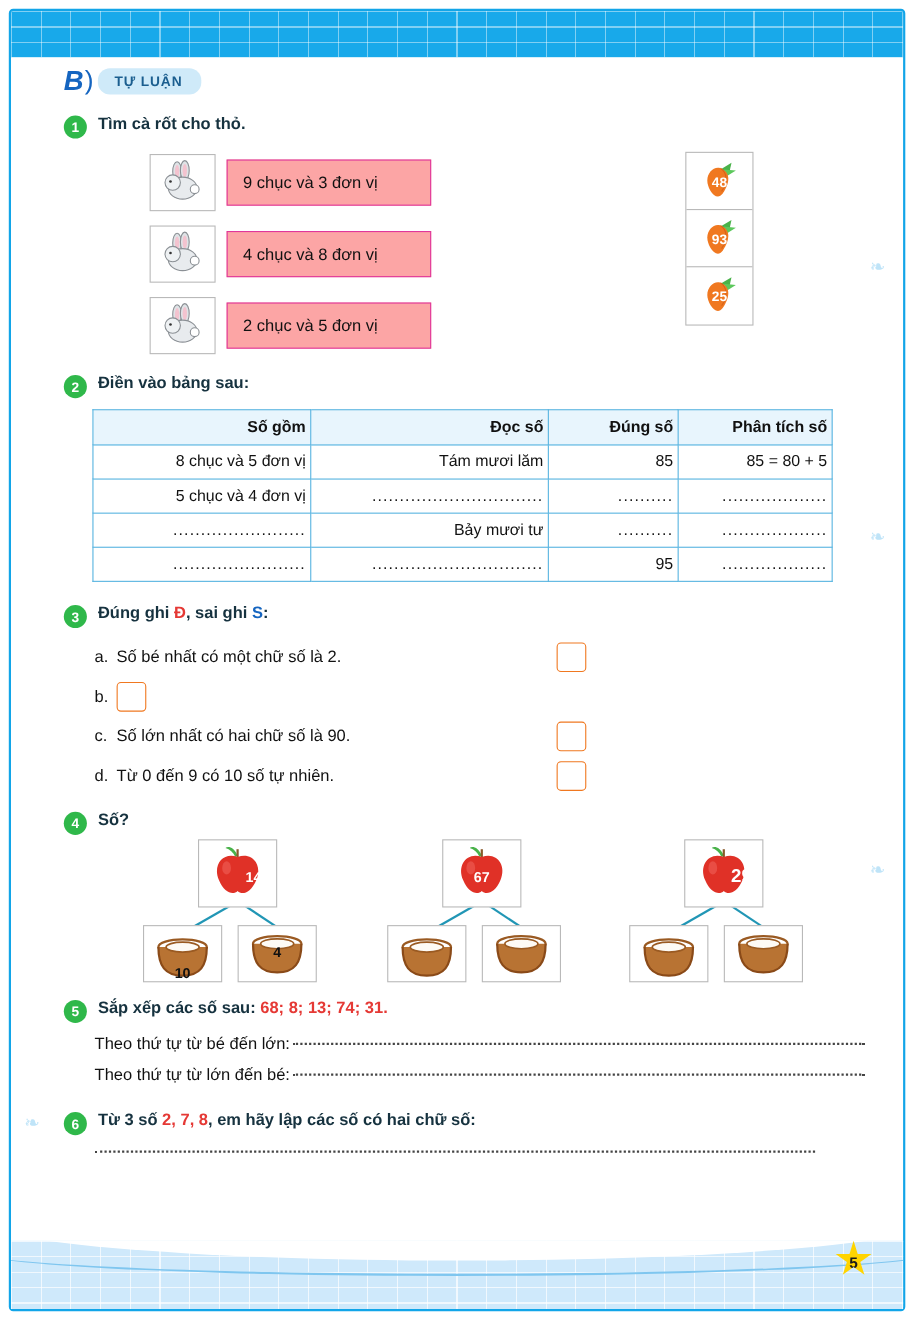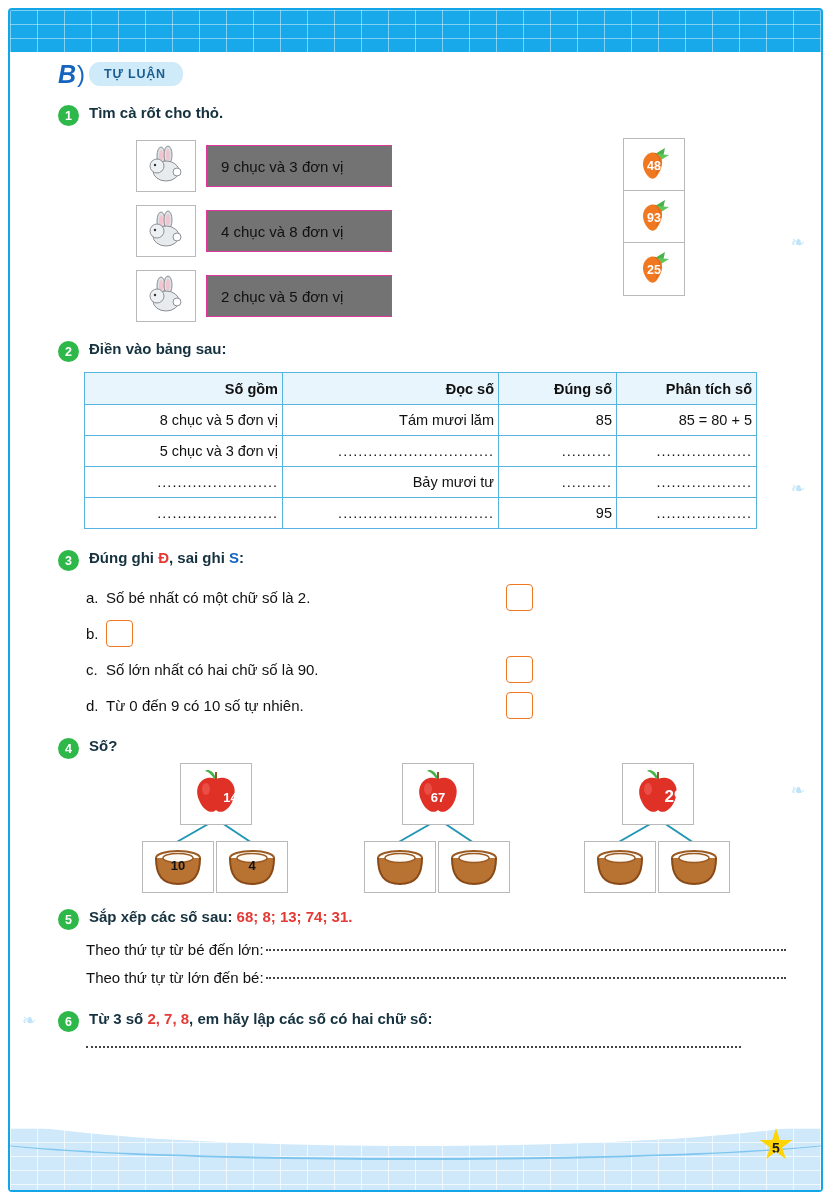--- a/index.html
+++ b/index.html
@@ -150,21 +150,21 @@
     display: flex; align-items: center; justify-content: center;
   }
   .answer-box {
     margin-left: 10px;
     width: 186px; height: 42px;
     border: 1.5px solid #e0379b;
     display: flex; align-items: center;
     padding-left: 14px;
     font-size: 15px;
     color: #111;
-    background: #737373;
+    background: #fca5a5;
   }
   .carrot-col {
     position: absolute;
     left: 565px; top: 6px;
     width: 62px;
     border: 1px solid #b9b9b9;
     background: #fff;
   }
   .carrot-cell {
     height: 52px;
@@ -238,21 +238,21 @@
     display: flex; align-items: center; justify-content: center;
   }
   .basket-card {
     width: 72px; height: 52px;
     border: 1px solid #b9b9b9;
     background: #fff;
     position: absolute;
     top: 78px;
     display: flex; align-items: center; justify-content: center;
   }
-  .basket-left { left: 16px; }
+  .basket-left { left: 4px; align-items: flex-end; }
   .basket-right { left: 90px; }
   .arrow-svg { position: absolute; left: 0; top: 58px; }
 
   
   .fill-row {
     display: flex;
     align-items: baseline;
     margin-left: 28px;
     margin-top: 11px;
     font-size: 15px;
@@ -398,21 +398,21 @@
           <th>Đúng số</th>
           <th>Phân tích số</th>
         </tr>
         <tr>
           <td>8 chục và 5 đơn vị</td>
           <td>Tám mươi lăm</td>
           <td>85</td>
           <td>85 = 80 + 5</td>
         </tr>
         <tr>
-          <td>5 chục và 3 đơn vị</td>
+          <td>5 chục và 4 đơn vị</td>
           <td class="dots">...............................</td>
           <td class="dots">..........</td>
           <td class="dots">...................</td>
         </tr>
         <tr>
           <td class="dots">........................</td>
           <td>Bảy mươi tư</td>
           <td class="dots">..........</td>
           <td class="dots">...................</td>
         </tr>

